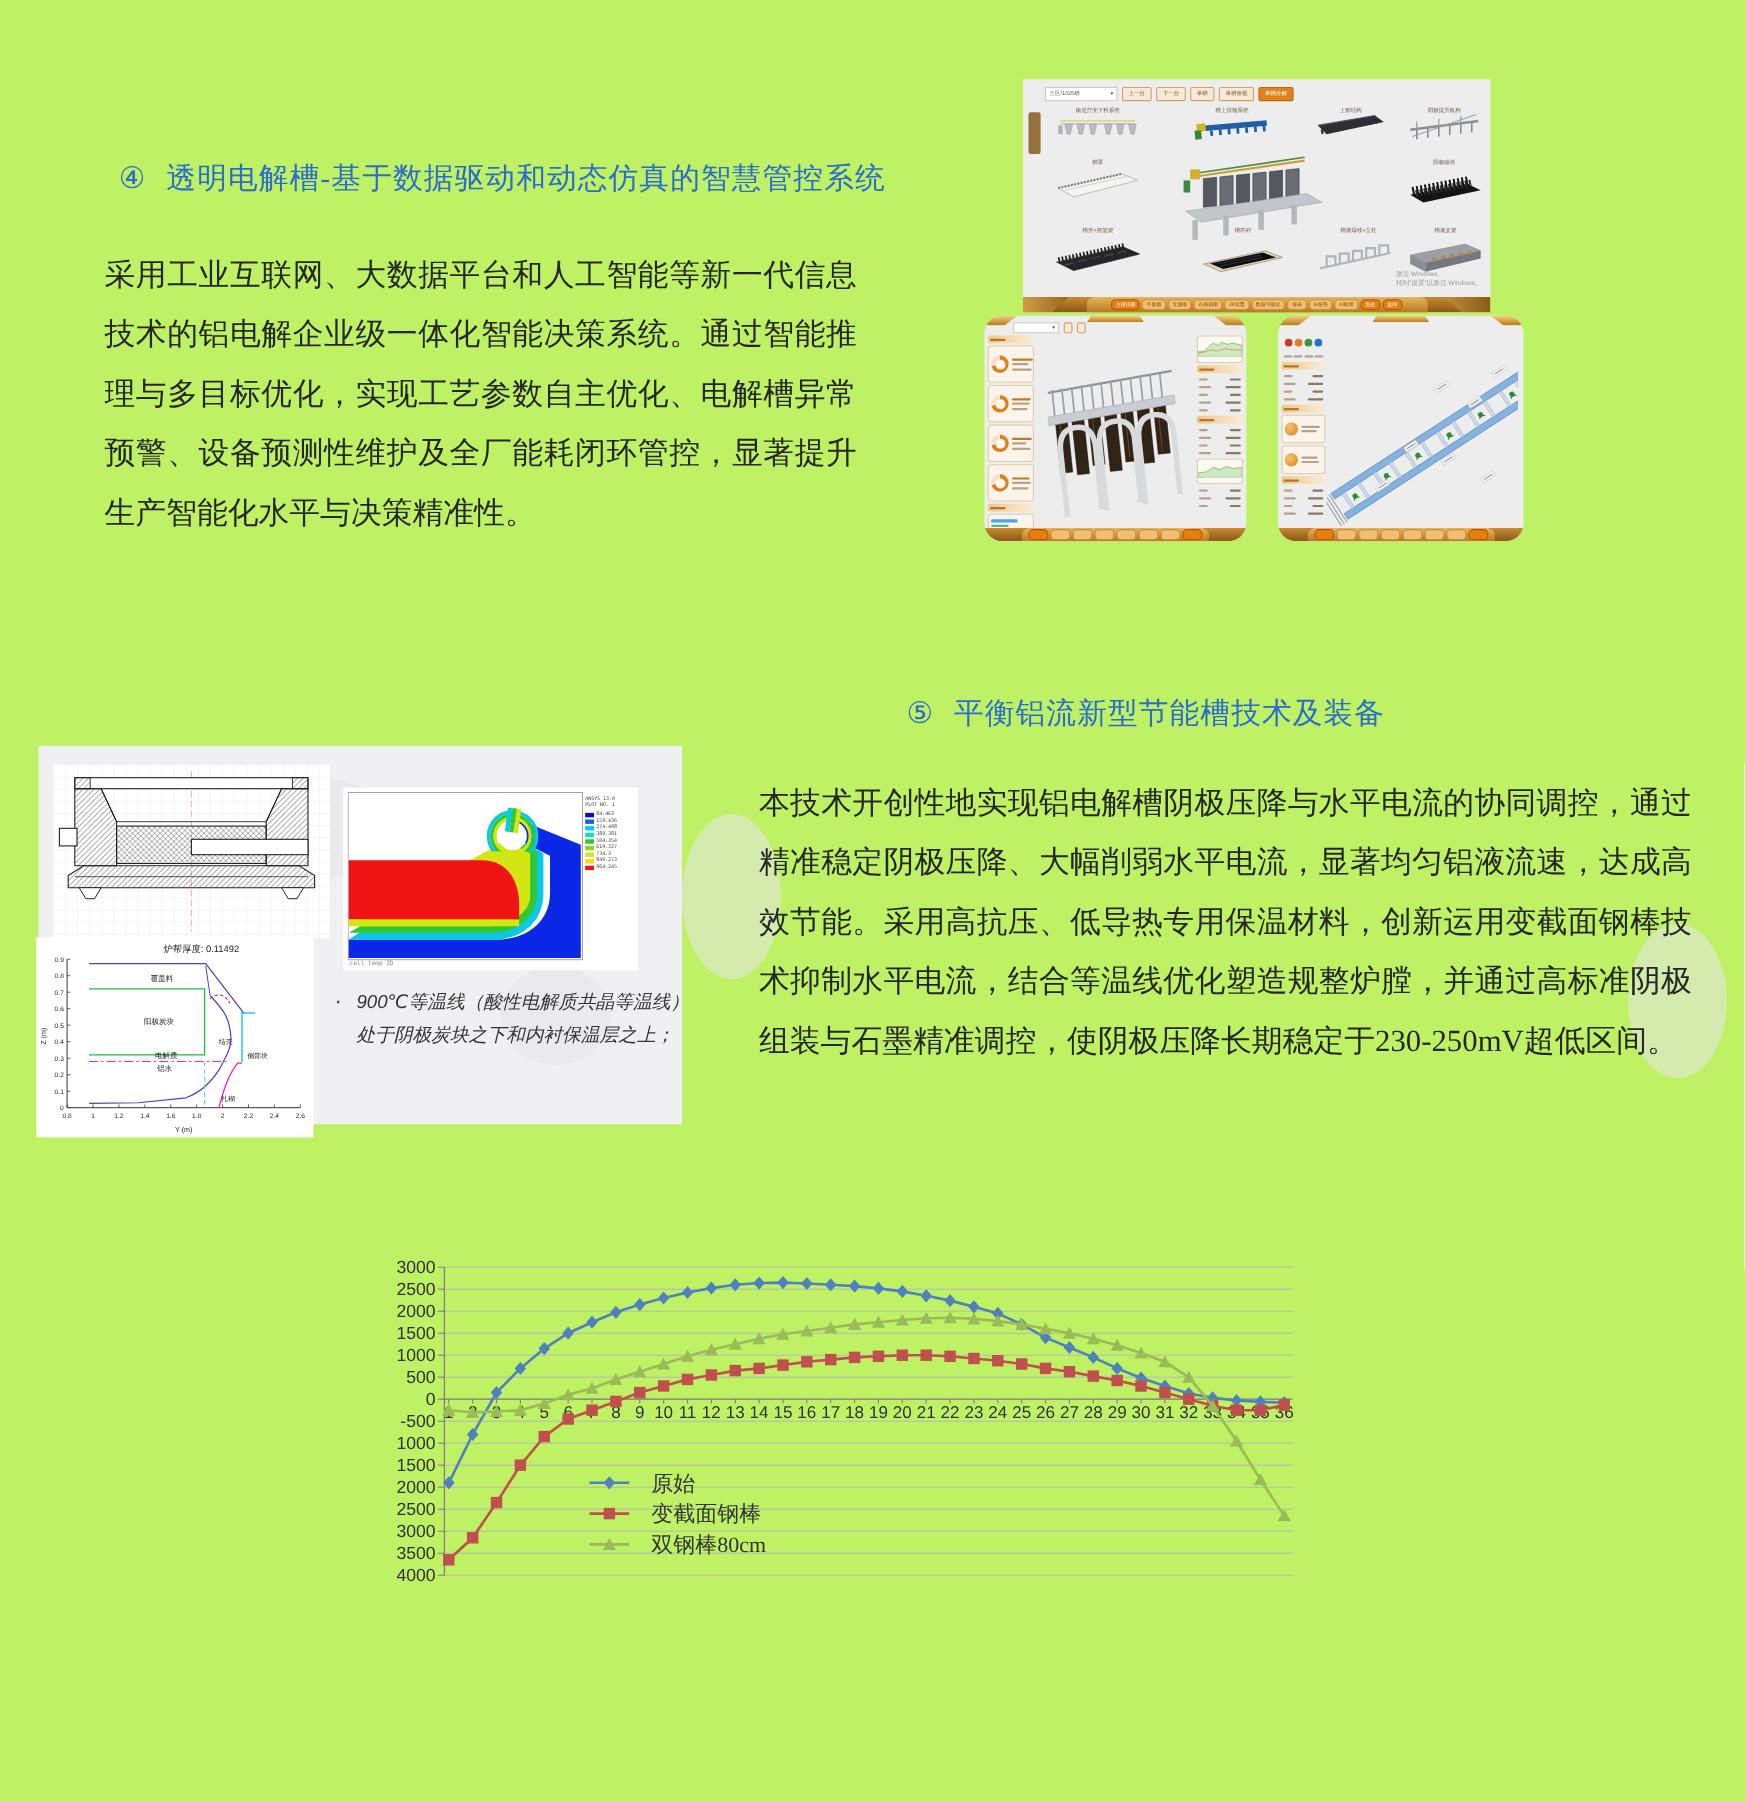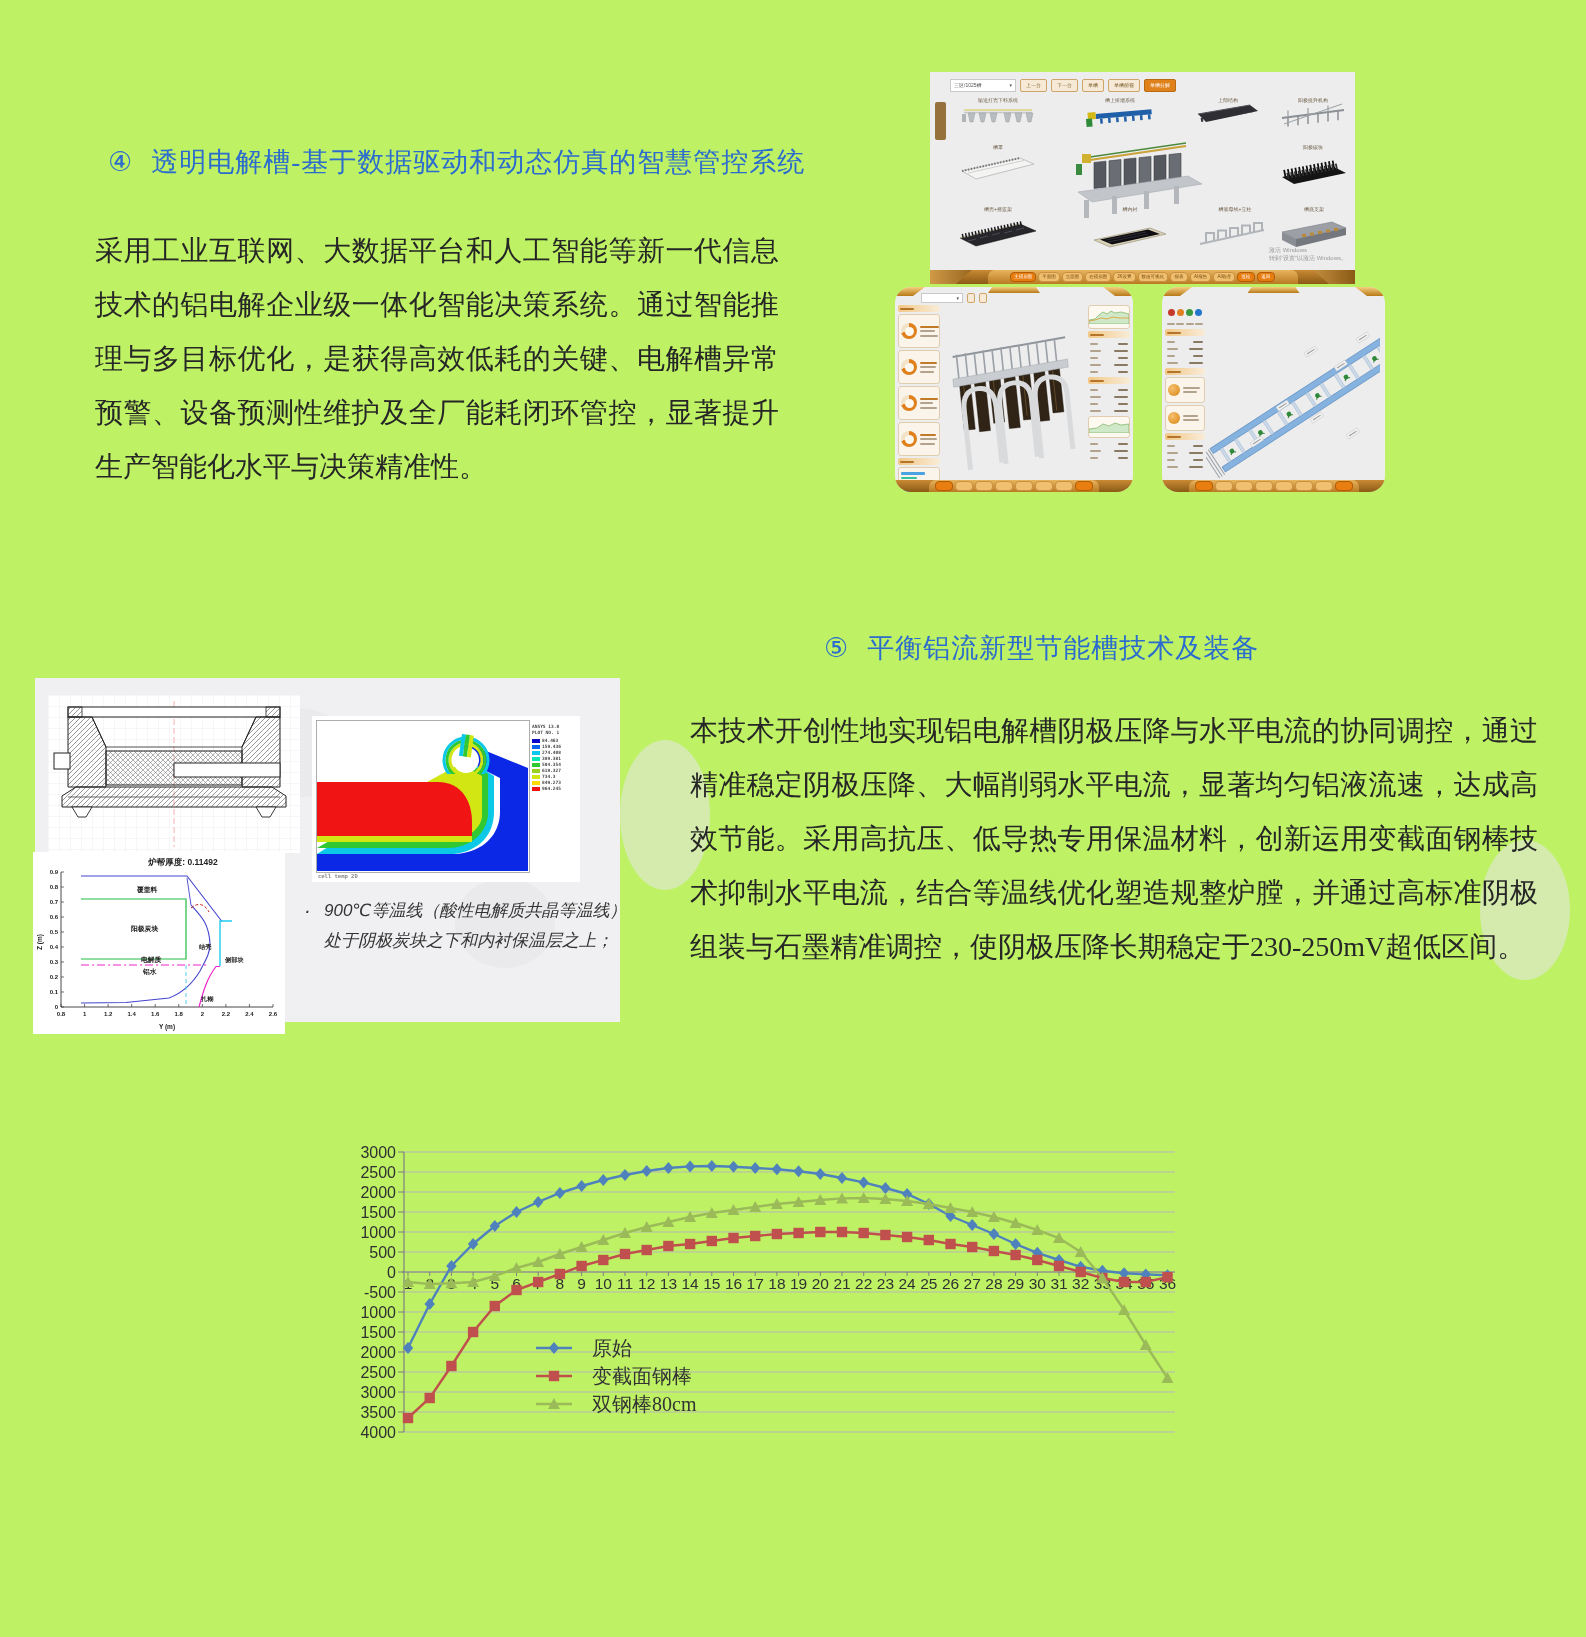--- a/index.html
+++ b/index.html
@@ -62,21 +62,21 @@
   .hbar{height:2.5px;border-radius:1px;margin:2px 0;}
   .mini-chart{background:#fdf8f0;border:0.5px solid #e0cdb0;border-radius:3px;margin:2px 0;}
   .dotrow{display:flex;justify-content:space-between;padding:1px 2px 0;}
   .dotcol{width:8px;text-align:center;}
   .dot{display:inline-block;width:7px;height:7px;border-radius:50%;}
   .ocard{background:#faf4ea;border:0.5px solid #e0cdb0;border-radius:3px;height:24px;margin:2px 0;display:flex;align-items:center;padding:0 2px;}
   .ocircle{width:12px;height:12px;border-radius:50%;background:radial-gradient(circle at 35% 35%,#f6c070,#d98410);flex:none;}
   
   #figpanel{position:absolute;left:35px;top:678px;width:585px;height:344px;background:#f0f0f2;}
   .blob{position:absolute;background:#e6e6ea;border-radius:50%;opacity:.55;}
-  .card{position:absolute;background:#ffffff;font-weight:bold;}
+  .card{position:absolute;background:#ffffff;}
   #cardA{left:13px;top:17px;width:252px;height:158px;}
   #cardB{left:277px;top:38px;width:268px;height:166px;}
   #cardC{left:-2px;top:174px;width:252px;height:182px;}
   .ansys-legend{position:absolute;right:4px;top:8px;width:44px;font-family:"DejaVu Sans Mono",monospace;font-size:4.5px;color:#444;line-height:6px;}
   .arow{display:flex;align-items:center;gap:2px;height:6px;}
   .swatch{width:8px;height:4.5px;flex:none;}
   .ansys-cap{position:absolute;left:6px;bottom:3px;font-family:"DejaVu Sans Mono",monospace;font-size:5.5px;color:#888;}
   #bullets{position:absolute;left:265px;top:218px;width:330px;font-family:"Liberation Sans","DejaVu Sans",sans-serif;
       font-size:17px;line-height:29.5px;color:#333;}
   #bullets .bullet{position:relative;padding-left:24px;margin-bottom:3px;font-style:italic;}
@@ -89,21 +89,21 @@
 <body>
 
 <div class="page">
 
   <div class="blob" style="left:620px;top:740px;width:90px;height:150px;"></div>
   <div class="blob" style="left:1480px;top:840px;width:90px;height:140px;"></div>
 
   <div id="head4" class="sec-heading">
     <span class="num">④</span><span>透明电解槽-基于数据驱动和动态仿真的智慧管控系统</span>
   </div>
-  <div id="para4" class="para">采用工业互联网、大数据平台和人工智能等新一代信息技术的铝电解企业级一体化智能决策系统。通过智能推理与多目标优化，是获得高效低耗的关键、电解槽异常预警、设备预测性维护及全厂能耗闭环管控，显著提升生产智能化水平与决策精准性。</div>
+  <div id="para4" class="para">采用工业互联网、大数据平台和人工智能等新一代信息技术的铝电解企业级一体化智能决策系统。通过智能推理与多目标优化，实现工艺参数自主优化、电解槽异常预警、设备预测性维护及全厂能耗闭环管控，显著提升生产智能化水平与决策精准性。</div>
 
   <div id="s1" class="shot">
     <div class="mini-toolbar">
       <span class="dd">
           <span>三区/1025槽</span>
           <span>▾</span>
         </span>
       <span class="tbtn">上一台</span>
       <span class="tbtn">下一台</span>
       <span class="tbtn">单槽</span>

